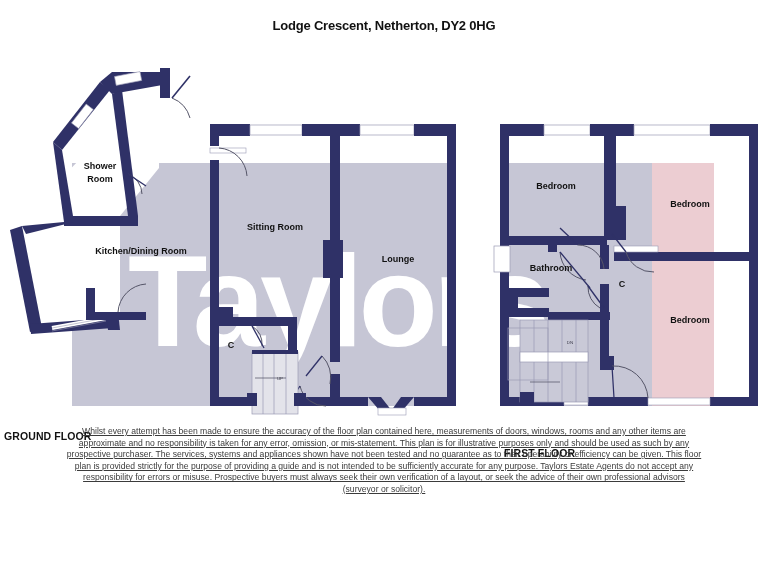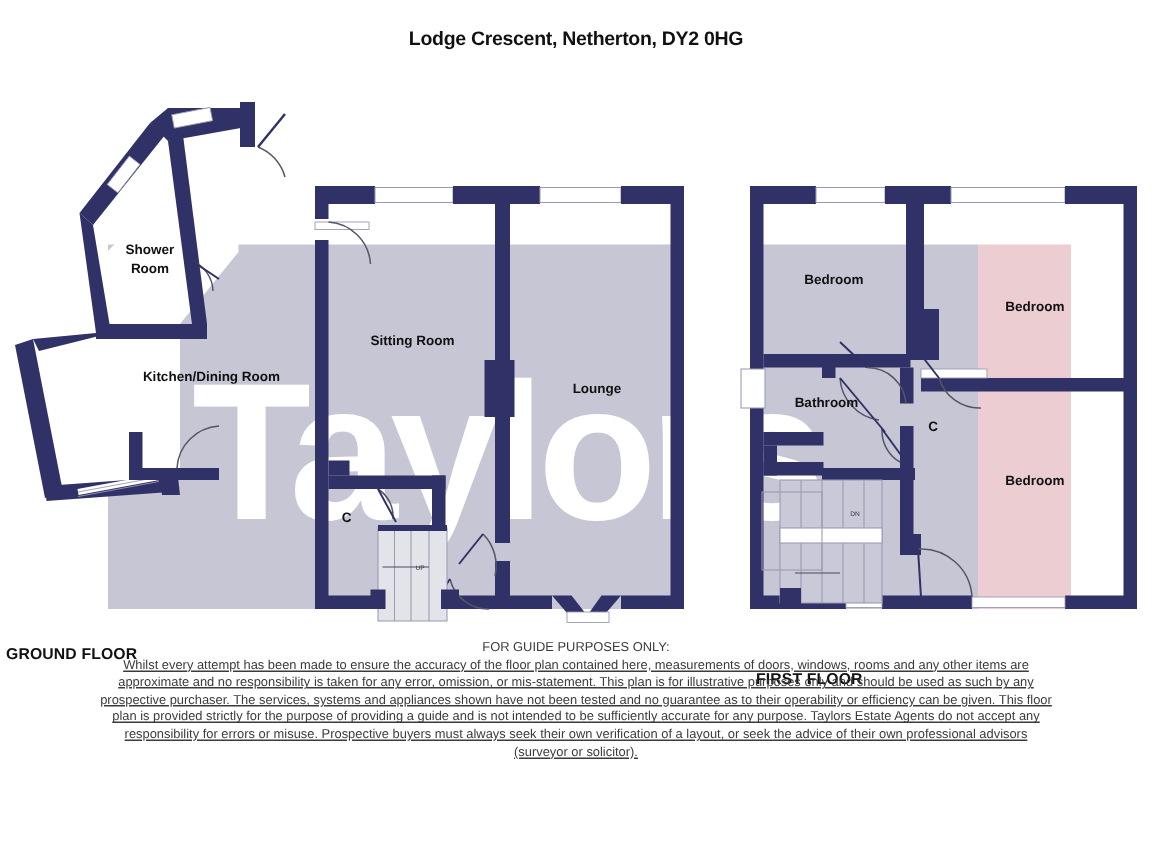--- a/index.html
+++ b/index.html
@@ -298,15 +298,14 @@
       <text class="stair-dir" text-anchor="middle" x="570" y="288">DN</text>
     </g>
   </g>
 </svg>
 </div>
 
 <div class="floor-caption" id="caption-ground">GROUND FLOOR</div>
 <div class="floor-caption" id="caption-first">FIRST FLOOR</div>
 
 <div id="disclaimer">
-  <span class="heading">FOR GUIDE PURPOSES ONLY:</span>
   <span class="para">Whilst every attempt has been made to ensure the accuracy of the floor plan contained here, measurements of doors, windows, rooms and any other items are approximate and no responsibility is taken for any error, omission, or mis-statement. This plan is for illustrative purposes only and should be used as such by any prospective purchaser. The services, systems and appliances shown have not been tested and no guarantee as to their operability or efficiency can be given. This floor plan is provided strictly for the purpose of providing a guide and is not intended to be sufficiently accurate for any purpose. Taylors Estate Agents do not accept any responsibility for errors or misuse. Prospective buyers must always seek their own verification of a layout, or seek the advice of their own professional advisors (surveyor or solicitor).</span>
 </div>
 
 </body></html>

